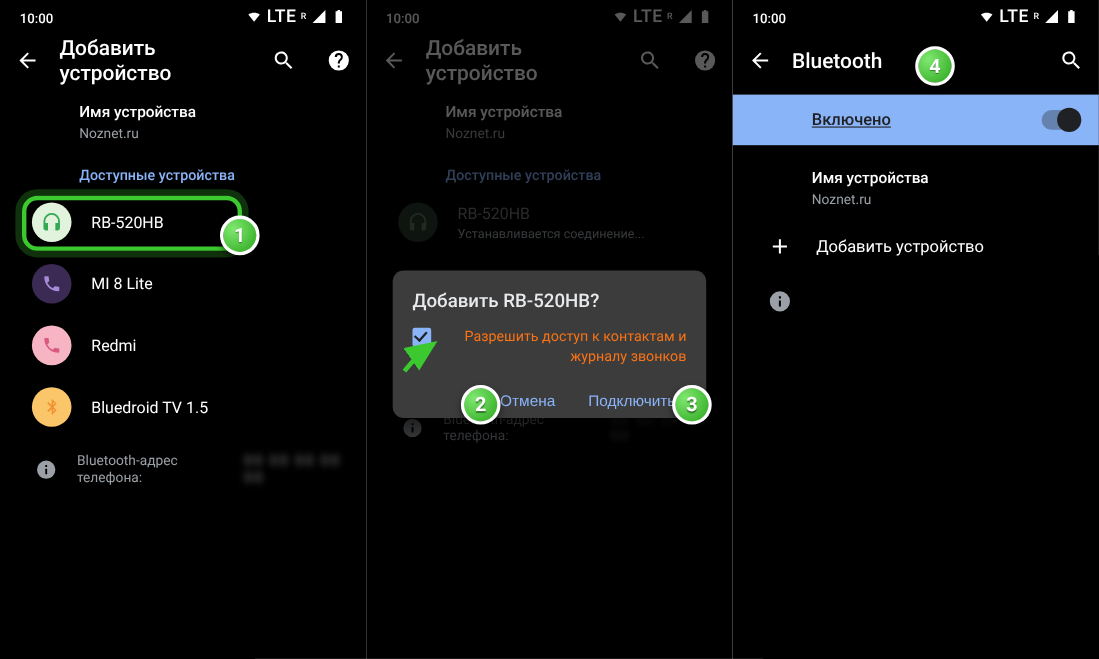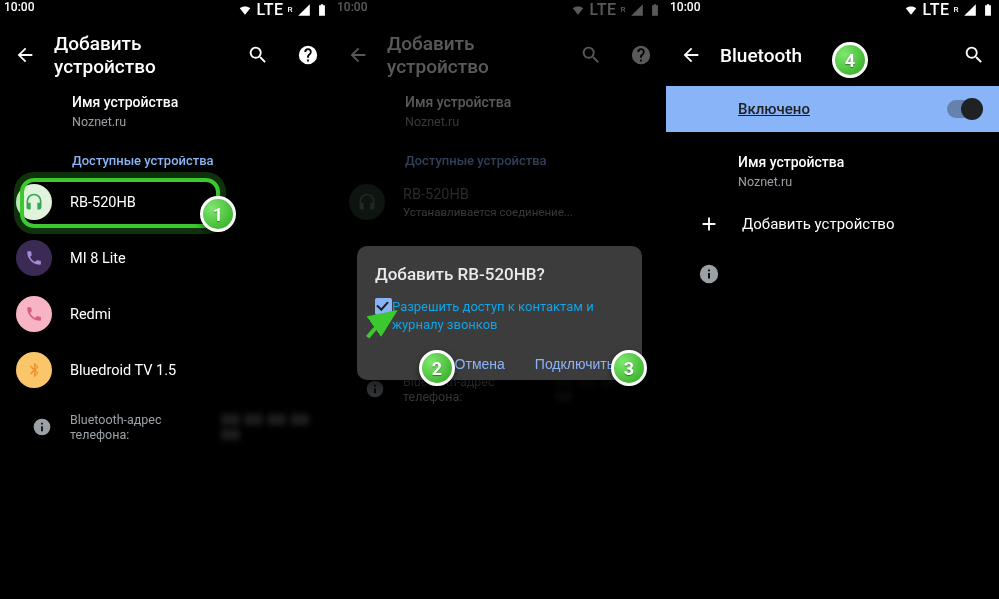--- a/index.html
+++ b/index.html
@@ -19,23 +19,23 @@
     background: #000;
     color: #e8e8e8;
     position: relative;
     display: flex;
     flex-direction: column;
     overflow: hidden;
   }
   .statusbar {
     height: 24px;
     display: flex;
-    align-items: flex-start;
+    align-items: flex-end;
     justify-content: space-between;
-    padding: 0 4px;
+    padding: 0 18px;
     font-size: 12px;
     font-weight: 500;
     color: #fff;
   }
   .status-icons { display: flex; align-items: center; gap: 4px; }
   .status-icons svg { width: 14px; height: 14px; fill: #fff; }
   .lte { font-size: 16px; letter-spacing: 0.5px; }
 
   .toolbar {
     height: 54px;
@@ -63,21 +63,21 @@
   .section-blue {
     padding: 14px 72px 6px;
     color: #8ab4f8;
     font-size: 13px;
     font-weight: 500;
   }
 
   .device-row {
     display: flex;
     align-items: center;
-    padding: 10px 14px 10px 16px;
+    padding: 10px 14px 10px 29px;
     gap: 18px;
     min-height: 48px;
   }
   .device-row .circle {
     width: 36px; height: 36px; border-radius: 50%;
     display: flex; align-items: center; justify-content: center;
     flex: none;
   }
   .device-row .label { font-size: 14.5px; color: #fff; }
   .device-row .sub { font-size: 11.5px; color: #9aa0a6; margin-top:2px; }
@@ -110,21 +110,21 @@
     position: absolute;
     left: 24px; right: 24px;
     top: 246px;
     background: #3c3c3c;
     border-radius: 10px;
     padding: 18px 18px 0;
     color: #e8eaed;
     box-shadow: 0 6px 18px rgba(0,0,0,0.6);
   }
   .dialog .dlg-title { font-size: 17px; font-weight: 500; margin-bottom: 14px; }
-  .dialog .dlg-body { display:flex; align-items:flex-start; font-size:13px; color:#0ea5e9; line-height:1.4; }
+  .dialog .dlg-body { display:flex; gap:10px; align-items:flex-start; font-size:13px; color:#f97316; line-height:1.4;text-align:right; }
   .dialog .chk {
     width: 17px; height: 17px; flex:none;
     background: #8ab4f8; border-radius:2px; position:relative;
   }
   .dialog .chk::after {
     content:""; position:absolute; left:4px; top:1px;
     width:5px; height:9px; border:solid #202124; border-width:0 2px 2px 0;
     transform: rotate(42deg);
   }
   .dialog .dlg-actions { display:flex; justify-content:flex-end; gap:10px; margin-top:14px; }

